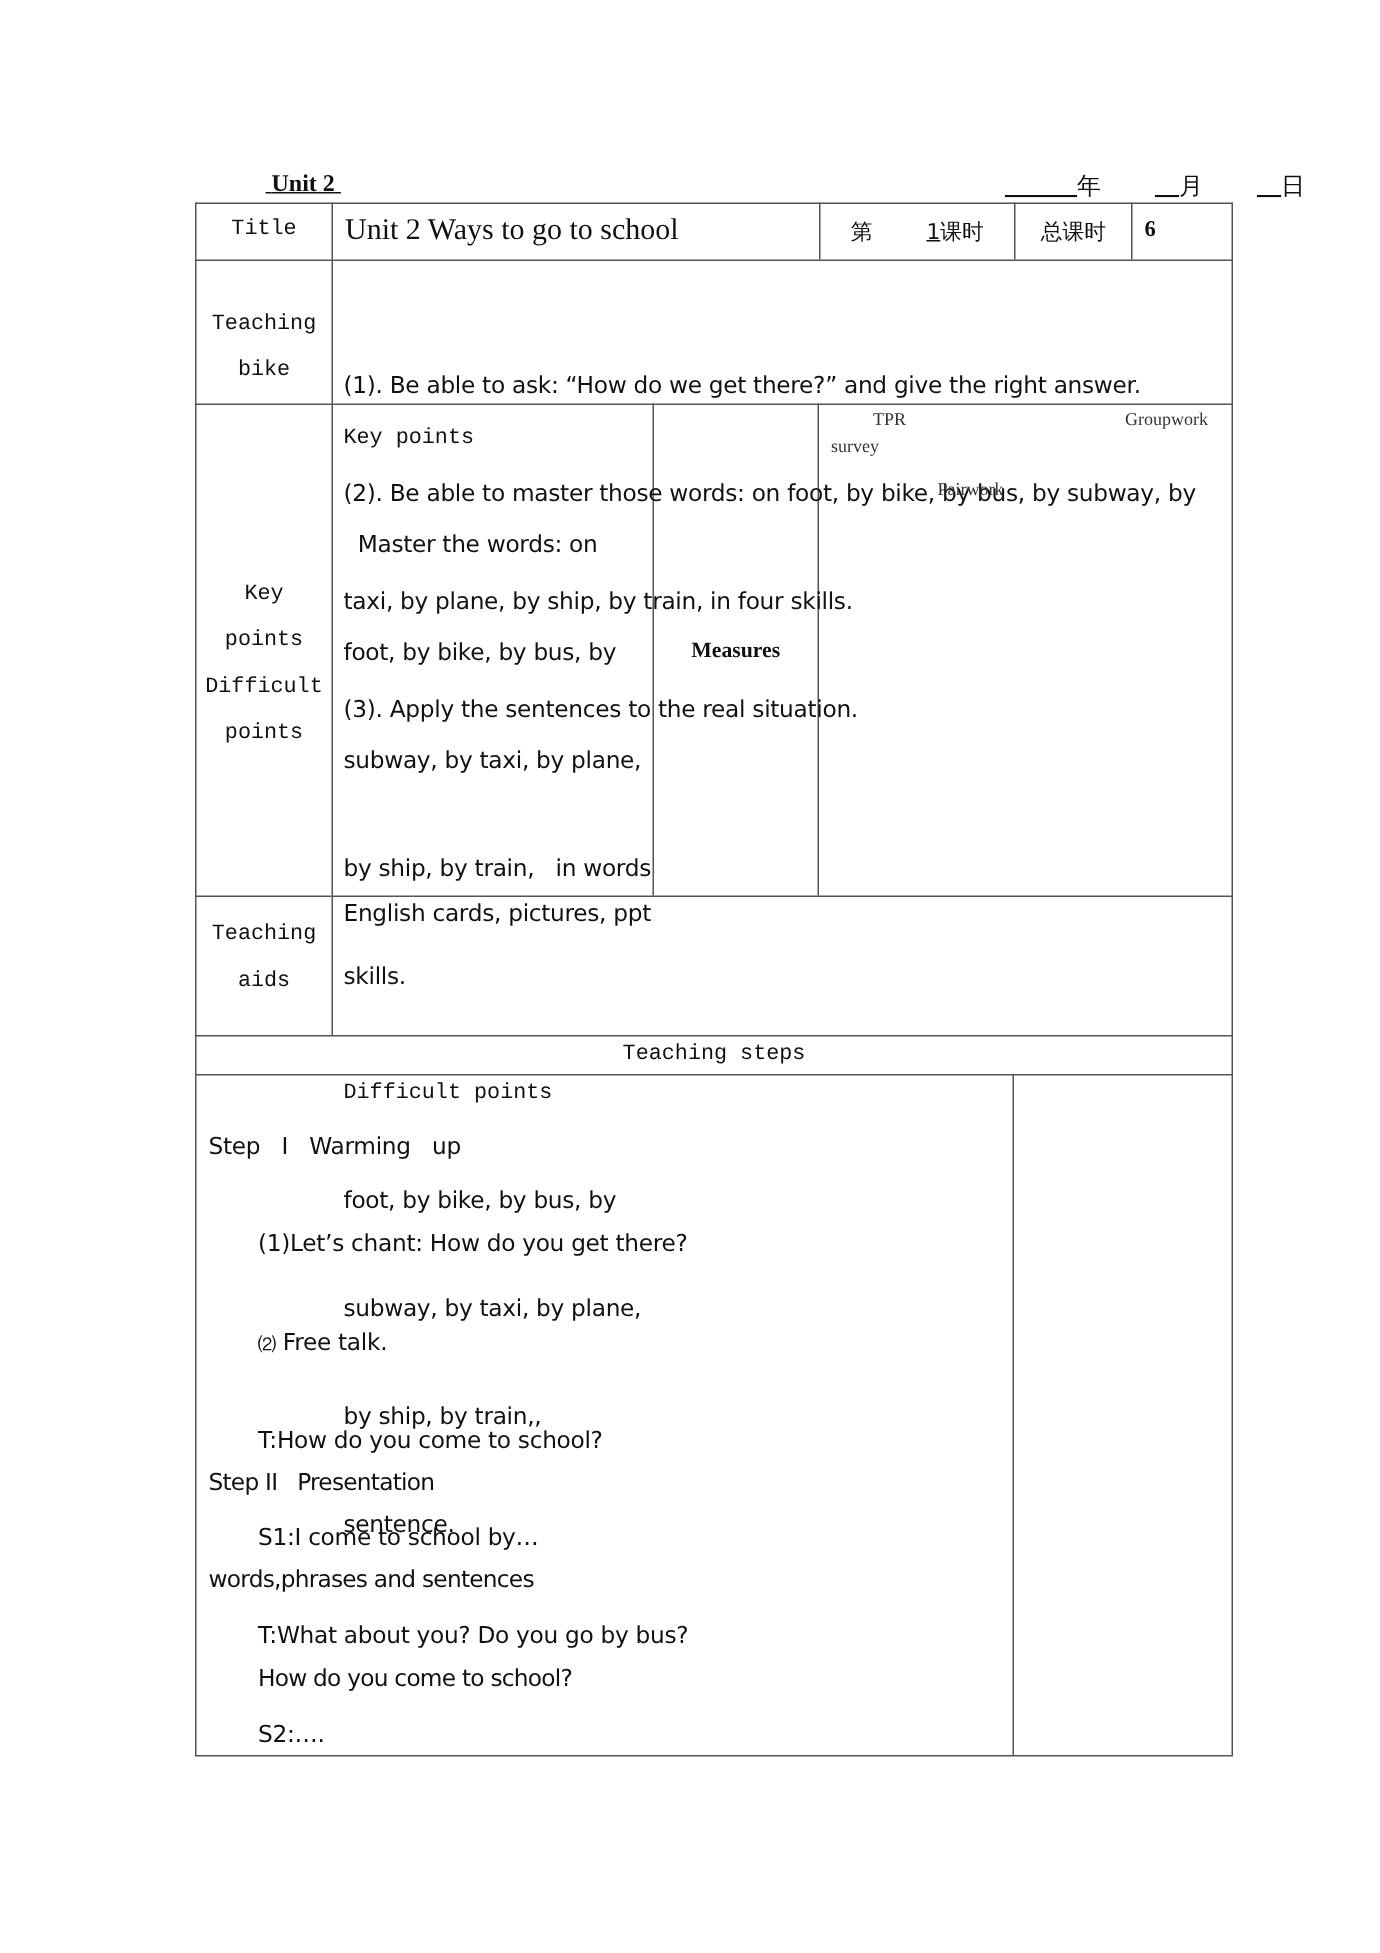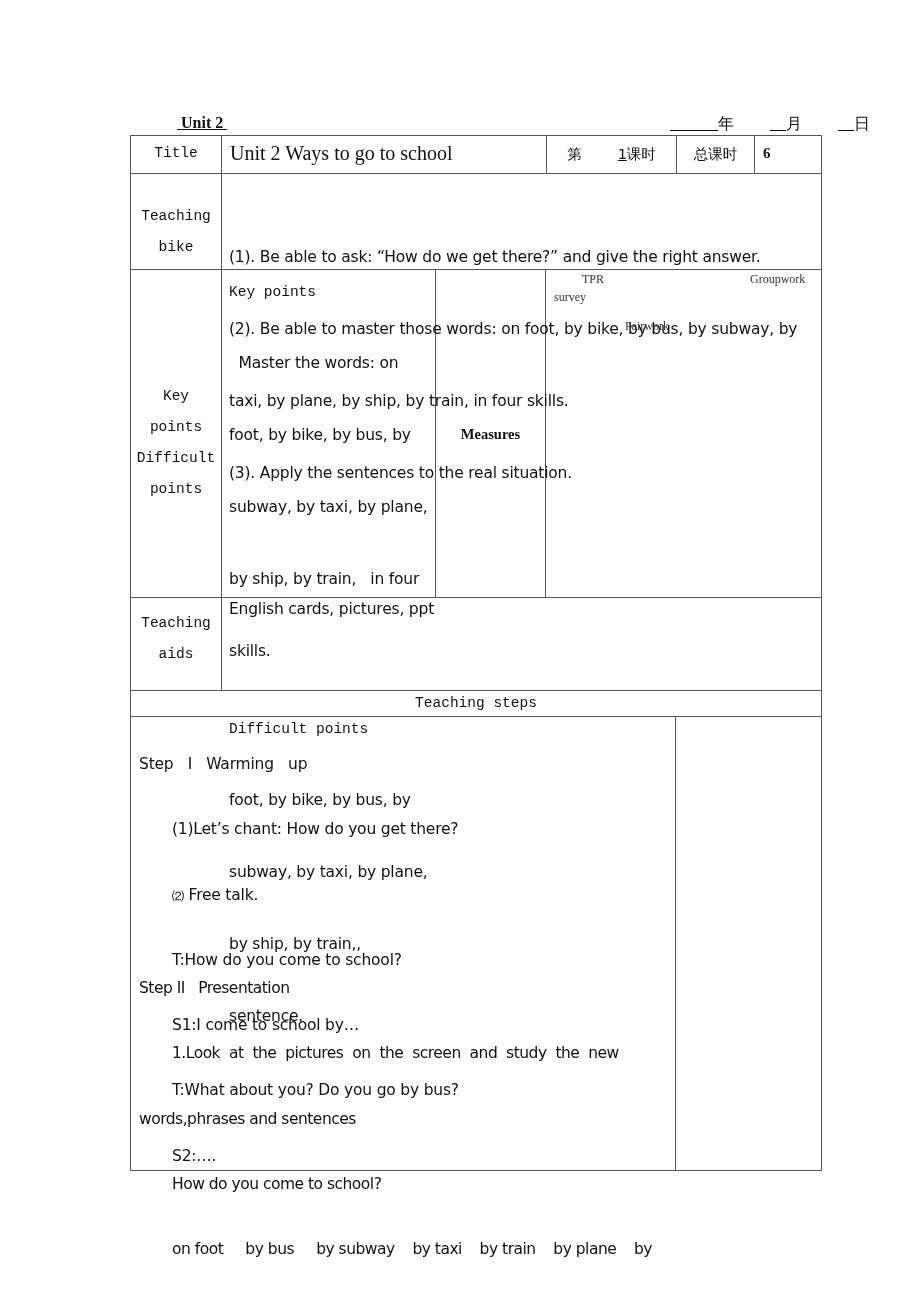--- a/index.html
+++ b/index.html
@@ -71,21 +71,21 @@
   <div>points</div>
   <div>Difficult</div>
   <div>points</div>
 </div>
 <div class="abs" style="left:229px;top:281px;width:205px;">
   <div class="mono" style="font-size:14.5px;line-height:22px;">Key points</div>
   <div class="hand" style="line-height:24px;white-space:pre;">
     <div>  Master the words: on</div>
     <div>foot, by bike, by bus, by</div>
     <div>subway, by taxi, by plane,</div>
-    <div>by ship, by train,   in four</div>
+    <div>by ship, by train,   in words</div>
     <div>skills.</div>
   </div>
   <div class="mono" style="font-size:14.5px;line-height:22px;margin-top:7px;">Difficult points</div>
   <div class="hand" style="line-height:24px;white-space:pre;">
     <div>foot, by bike, by bus, by</div>
     <div>subway, by taxi, by plane,</div>
     <div>by ship, by train,,</div>
     <div>sentence.</div>
   </div>
 </div>
@@ -110,22 +110,20 @@
   <div style="height:29.3px;padding-left:33px;">(1)Let’s chant: How do you get there?</div>
   <div style="height:29.3px;padding-left:33px;"><span class="serif" style="font-size:12px;">⑵</span> <span>Free talk.</span></div>
   <div style="height:29.3px;padding-left:33px;">T:How do you come to school?</div>
   <div style="height:29.3px;padding-left:33px;">S1:I come to school by…</div>
   <div style="height:29.3px;padding-left:33px;">T:What about you? Do you go by bus?</div>
   <div style="height:29.3px;padding-left:33px;">S2:….</div>
 </div>
 
 <div class="abs hand" style="left:139px;top:943px;width:530px;white-space:pre;letter-spacing:-0.5px;">
   <div style="height:29.3px;">Step II   Presentation</div>
-  <div style="height:29.3px;padding-left:33px;">1.Look  at  the  pictures  on  the  screen  and  study  the  new</div>
   <div style="height:29.3px;">words,phrases and sentences</div>
   <div style="height:29.3px;padding-left:33px;">How do you come to school?</div>
-  <div style="height:29.3px;padding-left:33px;">on foot     by bus     by subway    by taxi    by train    by plane    by</div>
   
   
   
 </div>
 
 <div class="abs" style="left:676px;top:717px;width:145px;height:453px;"></div>
 
 </body></html>

